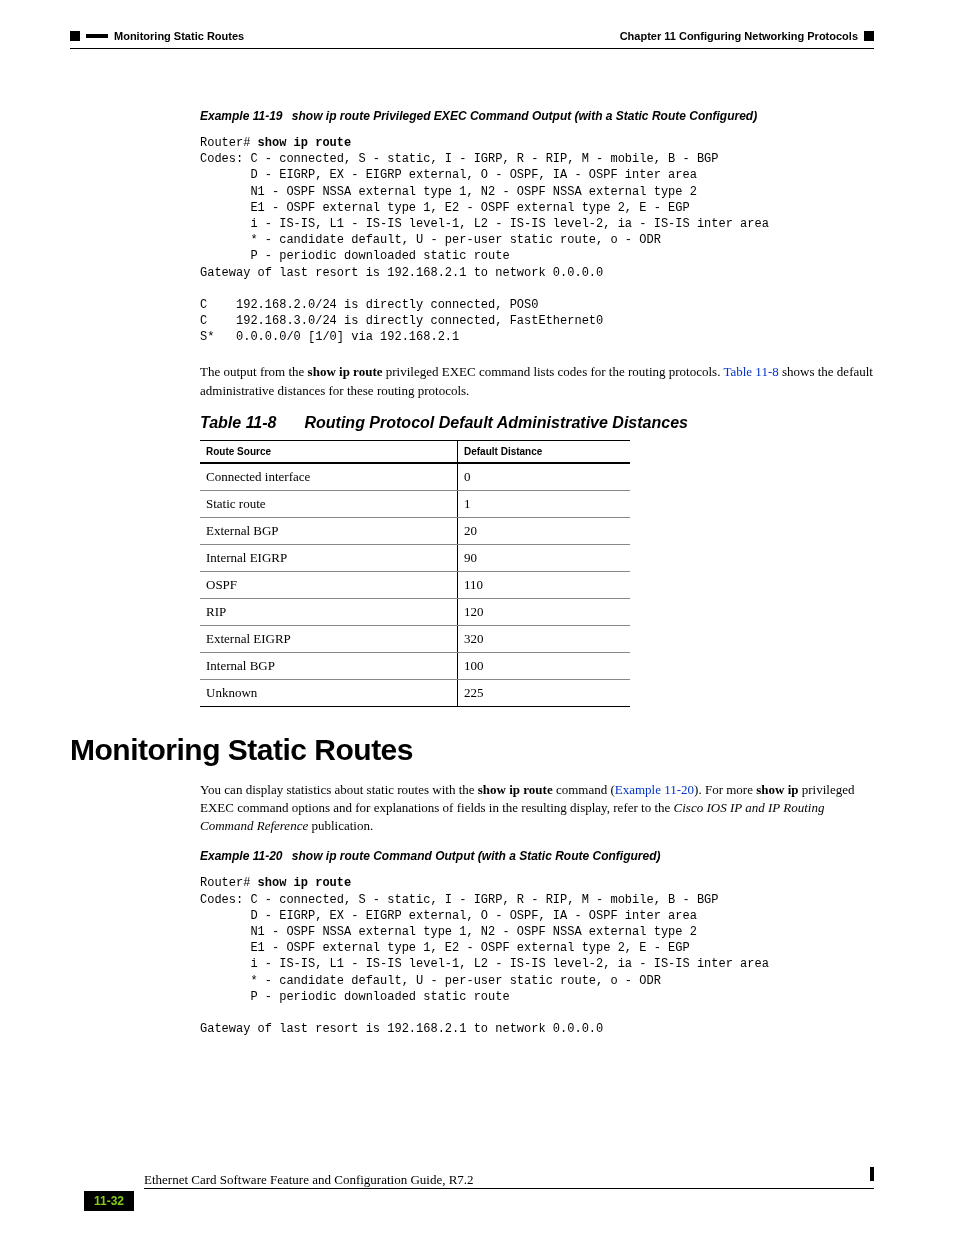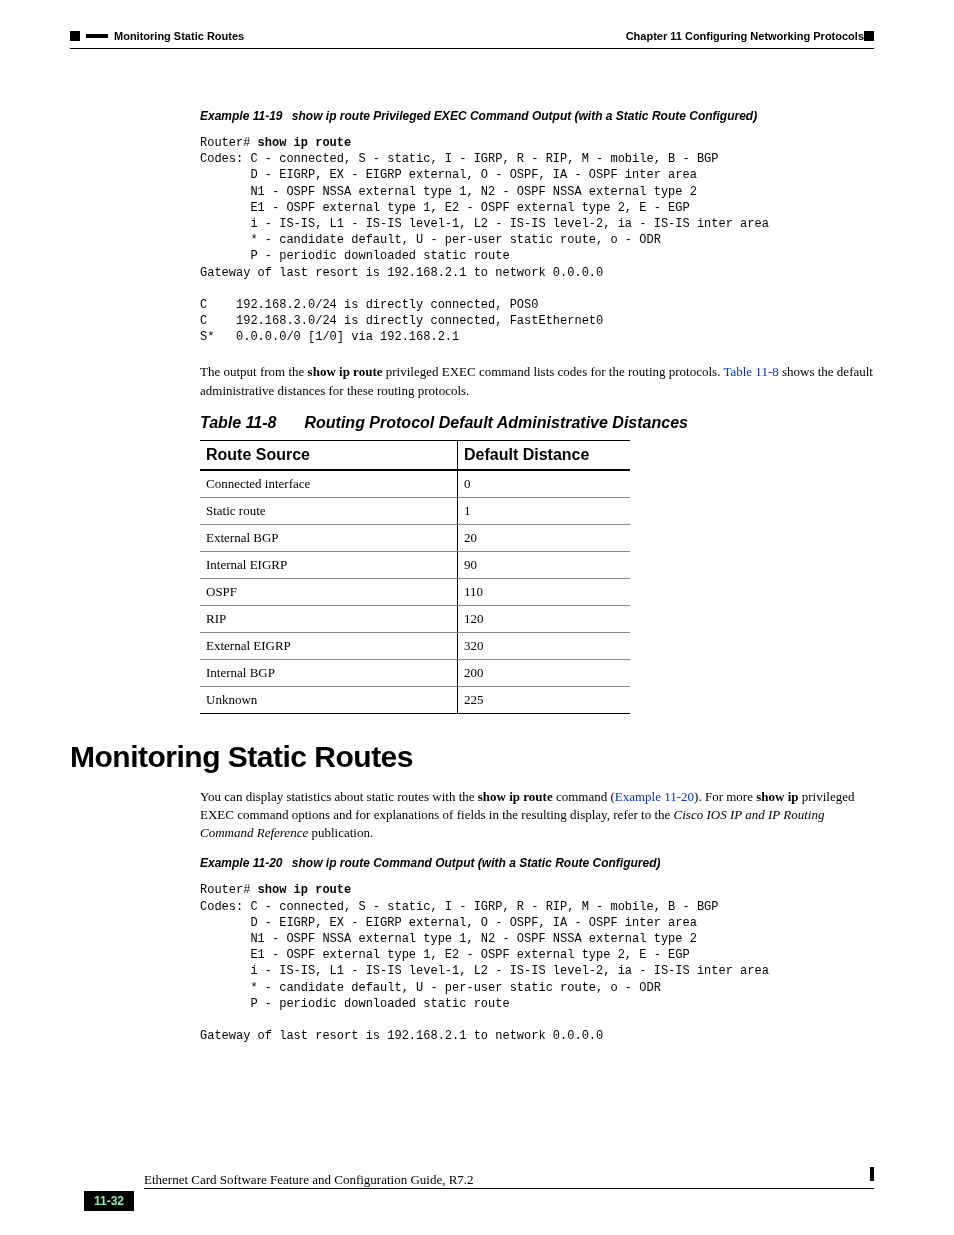--- a/index.html
+++ b/index.html
@@ -28,20 +28,21 @@
     margin-bottom: 6px;
   }
   .header-left {
     display: flex;
     align-items: center;
     gap: 6px;
   }
   .header-right {
     display: flex;
     align-items: center;
+    gap: 6px;
   }
   .end-marker {
     width: 10px;
     height: 10px;
     background: #000;
   }
   .short-bar {
     width: 22px;
     height: 4px;
     background: #000;
@@ -91,21 +92,21 @@
   }
   .table-num { padding-right: 28px; }
   table.dist {
     border-collapse: collapse;
     width: 430px;
     margin-bottom: 26px;
   }
   table.dist th {
     font-family: Arial, Helvetica, sans-serif;
     font-weight: bold;
-    font-size: 16px;
+    font-size: 10px;
     text-align: left;
     border-top: 1px solid #000;
     border-bottom: 2px solid #000;
     padding: 5px 6px;
   }
   table.dist th:first-child {
     border-right: 1px solid #000;
     width: 245px;
   }
   table.dist td {
@@ -140,21 +141,21 @@
   .footer-row {
     display: flex;
     align-items: center;
     gap: 8px;
     font-family: Arial, Helvetica, sans-serif;
     font-size: 11px;
     font-weight: bold;
   }
   .page-num-box {
     background: #000;
-    color: #86efac;
+    color: #84cc16;
     padding: 3px 10px;
     font-family: Arial, Helvetica, sans-serif;
     font-weight: bold;
     font-size: 12px;
   }
   .footer-title {
     margin-left: 60px;
   }
   .footer-right-bar {
     position: absolute;
@@ -242,21 +243,21 @@
           <tr>
             <td>RIP</td>
             <td>120</td>
           </tr>
           <tr>
             <td>External EIGRP</td>
             <td>320</td>
           </tr>
           <tr>
             <td>Internal BGP</td>
-            <td>200</td>
+            <td>100</td>
           </tr>
           <tr>
             <td>Unknown</td>
             <td>225</td>
           </tr>
         </tbody>
     </table>
 
     <h1 class="section">Monitoring Static Routes</h1>
 

